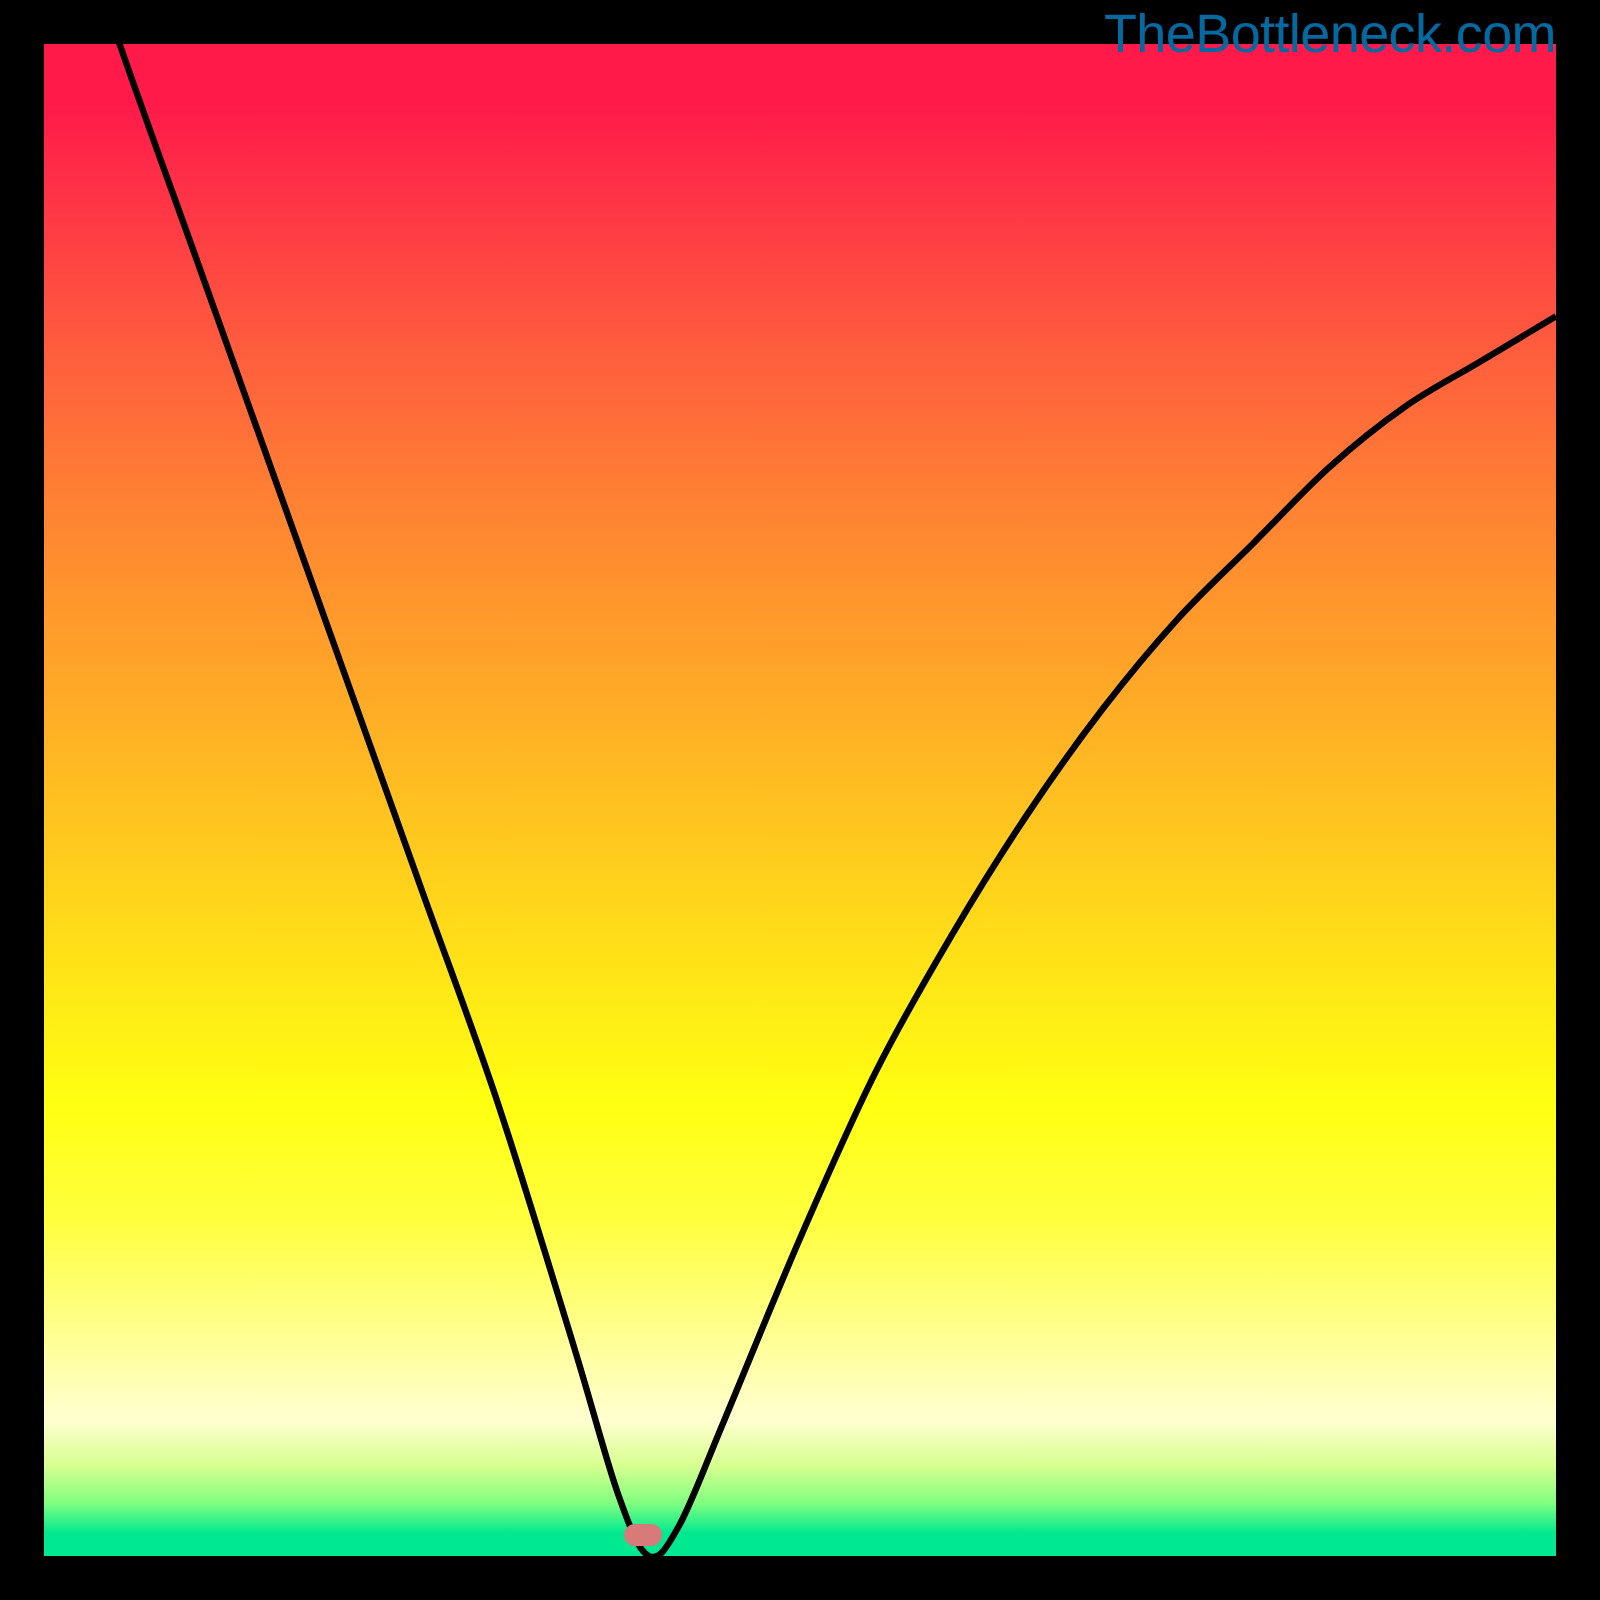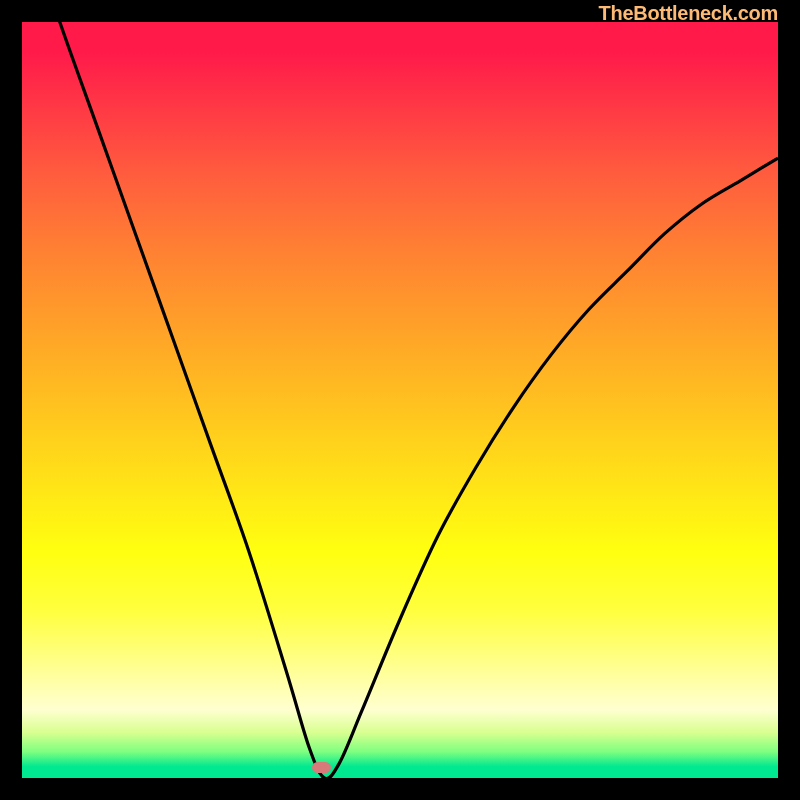--- a/index.html
+++ b/index.html
@@ -72,23 +72,23 @@
     width: 19px;
     height: 11px;
     background: #d87a7a;
     border-radius: 6px;
     z-index: 6;
   }
   .watermark {
     position: absolute;
     top: 2px;
     right: 22px;
-    color: #fdba74;
-    font-size: 20px;
-    font-weight: 700;
+    color: #0369a1;
+    font-size: 27px;
+    font-weight: 400;
     z-index: 20;
     letter-spacing: -0.3px;
   }
   .curve-path {
     fill: none;
     stroke: #000000;
     stroke-width: 3.2;
   }
 </style>
 </head>

